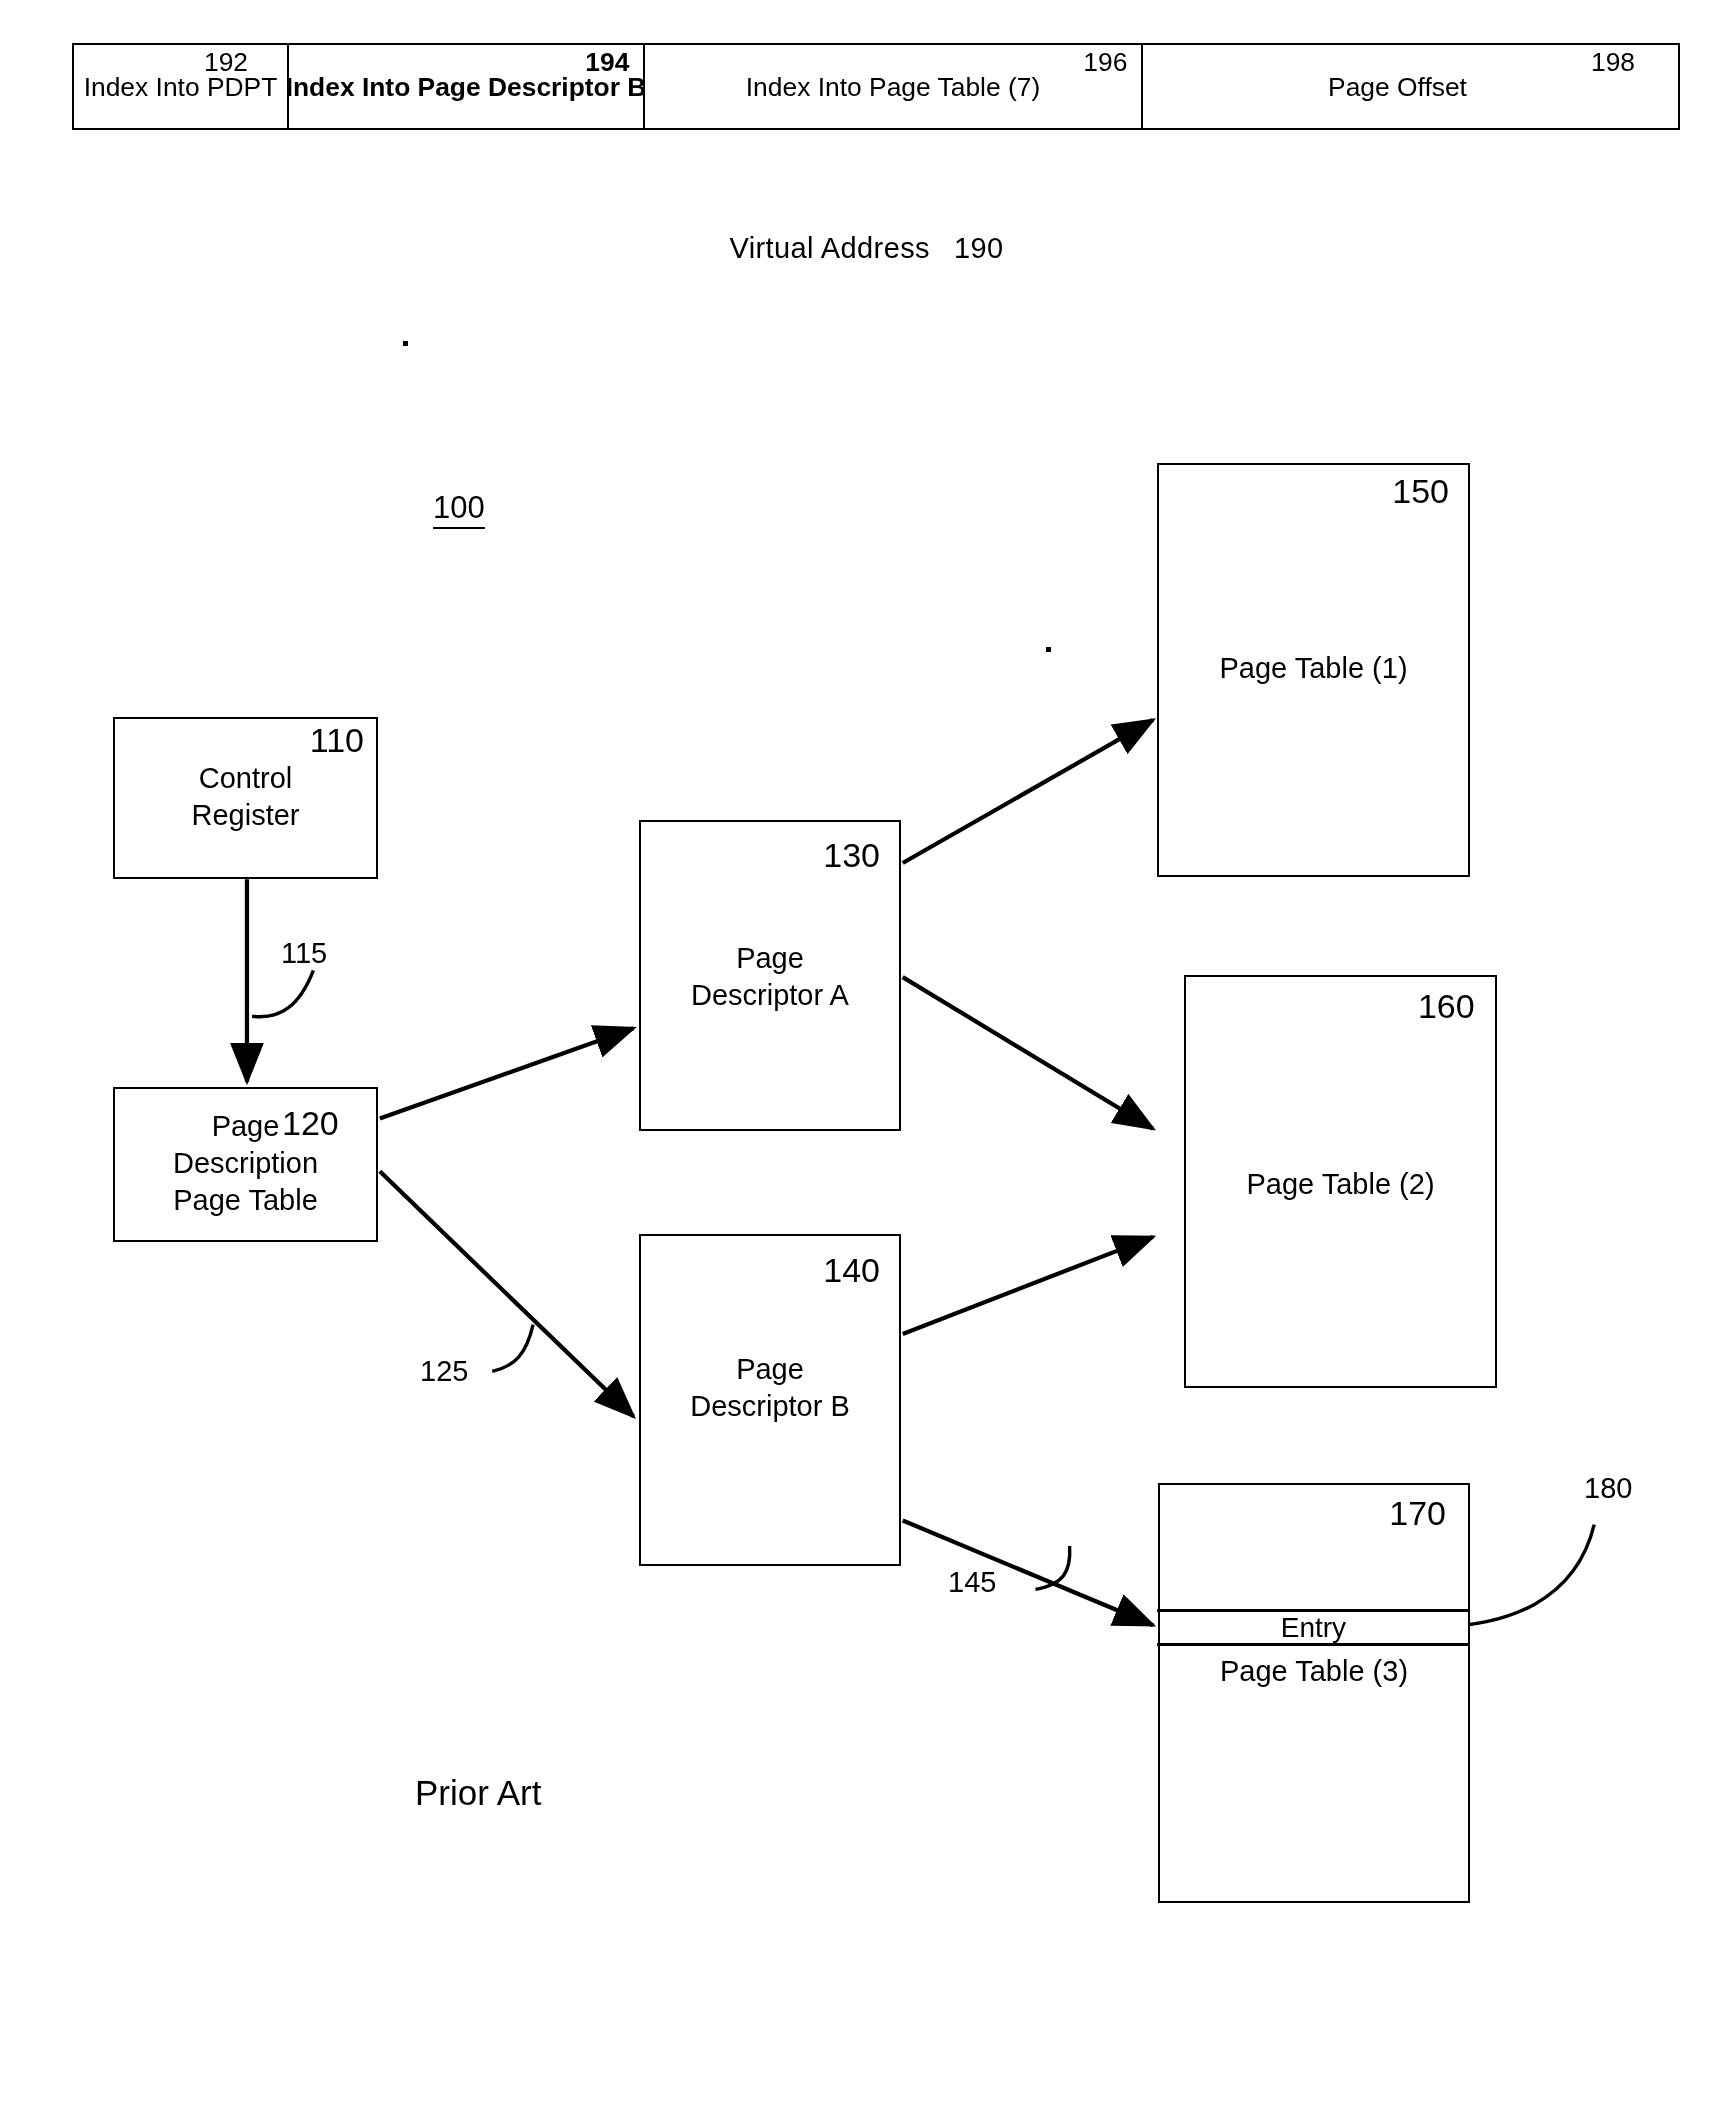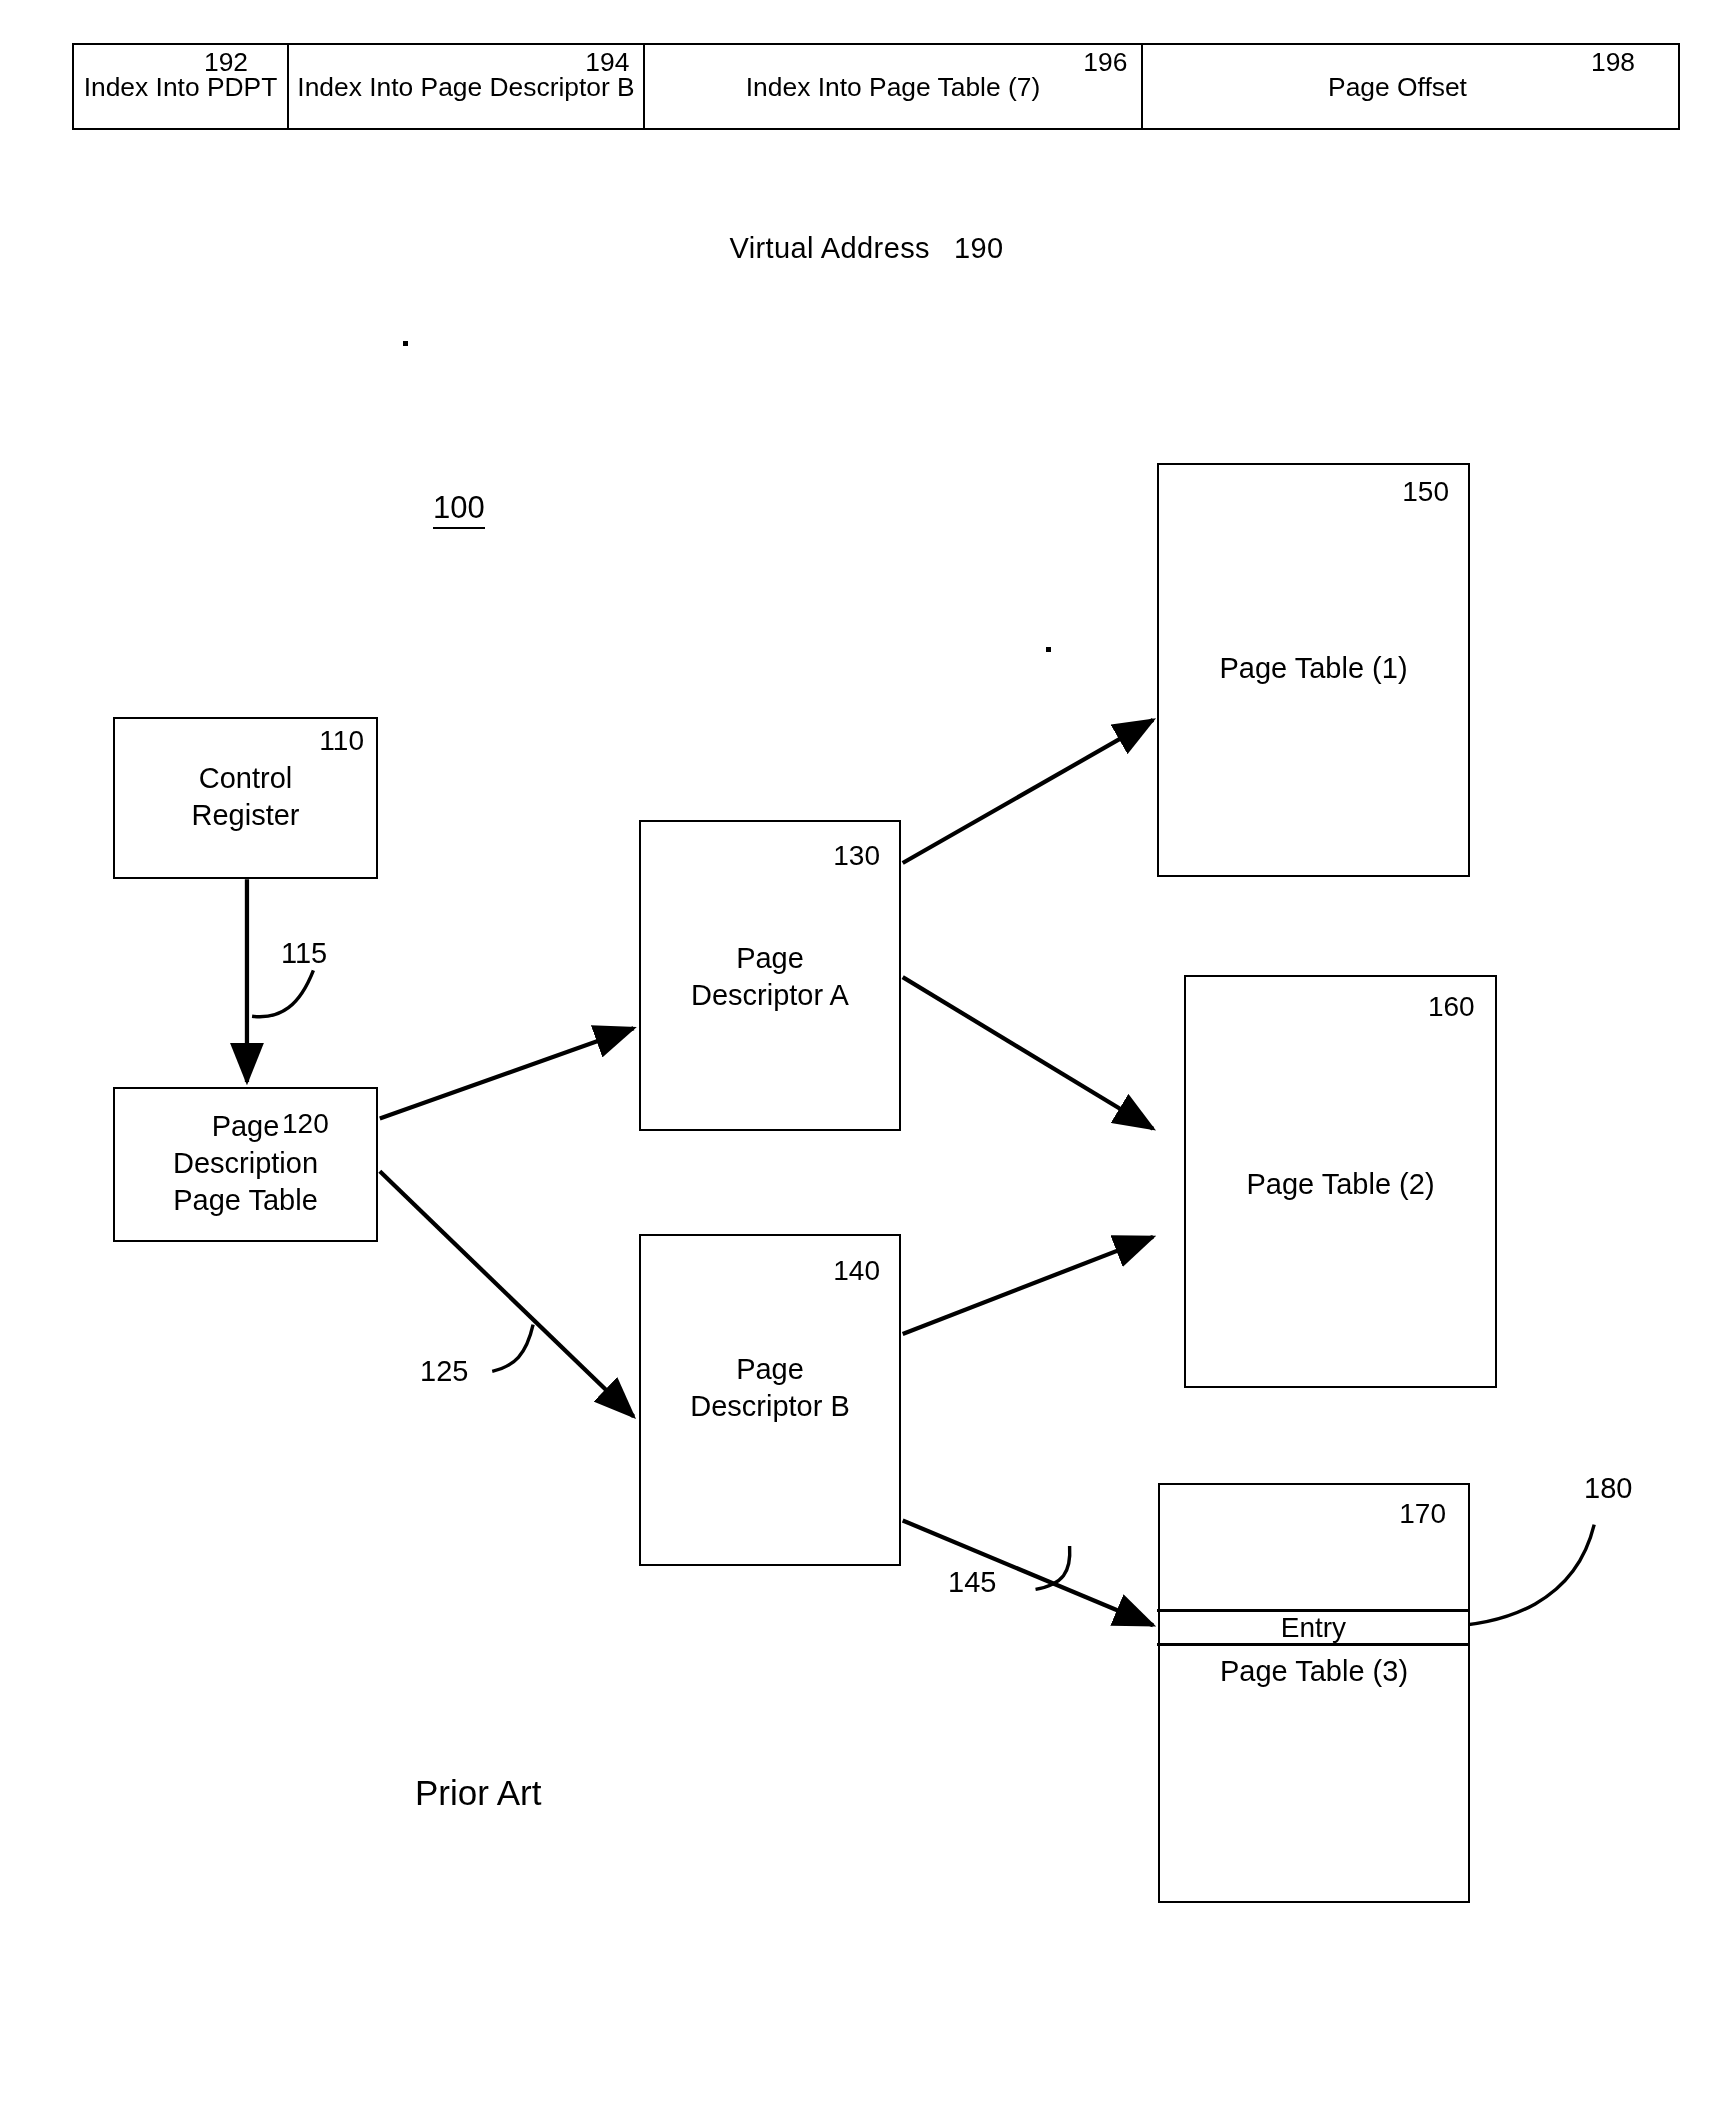--- a/index.html
+++ b/index.html
@@ -32,21 +32,21 @@
     position: relative;
     border-right: 2.6px solid #000;
     box-sizing: border-box;
     display: flex;
     flex-direction: column;
     align-items: center;
     justify-content: center;
   }
   .va-cell:last-child { border-right: none; }
   .va-c1 { width: 215px; }
-  .va-c2 { width: 356px; }
+  .va-c2 { width: 356px; font-weight: bold; }
   .va-c3 { width: 498px; }
   .va-c4 { width: 509px; }
   .va-label {
     font-size: 26.4px;
     line-height: 34px;
     text-align: center;
     white-space: nowrap;
   }
   .va-ref {
     position: absolute;
@@ -82,21 +82,21 @@
     position: absolute;
     left: 0;
     width: 100%;
     text-align: center;
     font-size: 29px;
     line-height: 37px;
     white-space: pre-line;
   }
   .box-ref {
     position: absolute;
-    font-size: 28px;
+    font-size: 34px;
     line-height: 29px;
   }
 
   
   #control-register { left: 113px;  top: 717px;  width: 265px;  height: 162px; }
   #ctrl-text        { top: 41px; }
   #ctrl-ref         { top: 6.8px; right: 12px; }
 
   #pdpt-box         { left: 113px;  top: 1087px; width: 265px;  height: 155px; }
   #pdpt-text        { top: 19px; }

